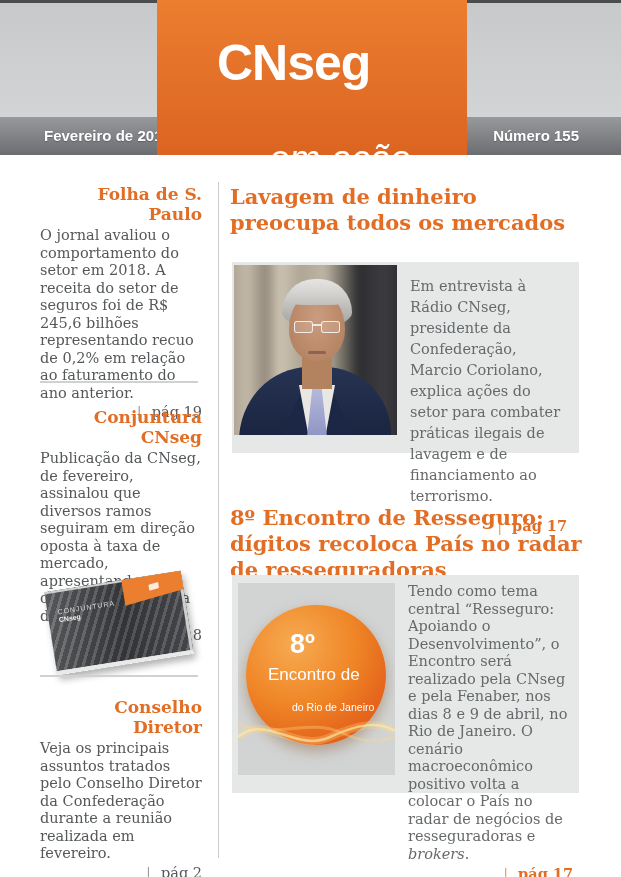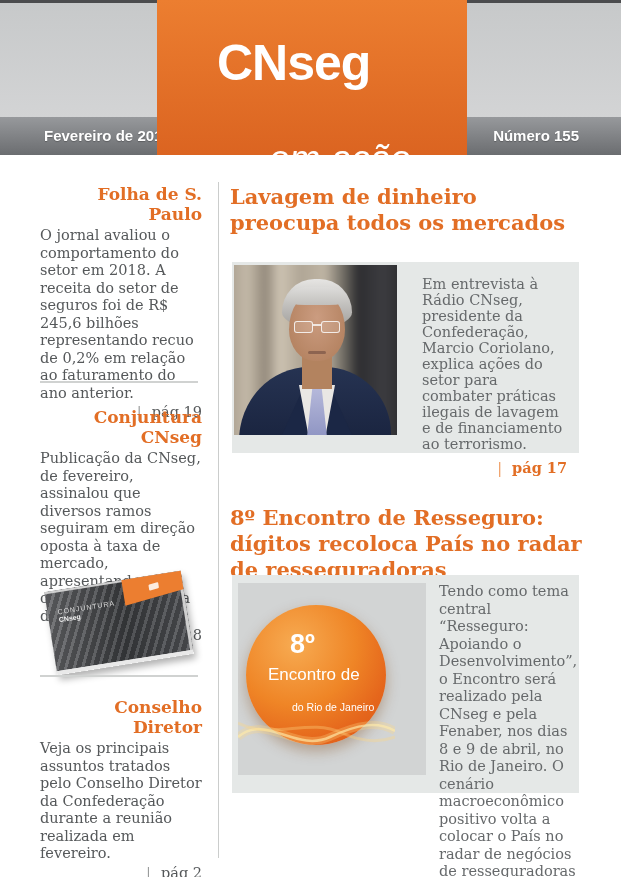--- a/index.html
+++ b/index.html
@@ -64,22 +64,22 @@
   .mag-corner{position:absolute;right:-6px;top:-4px;width:66px;height:26px;
     background:var(--logo-top);transform:skewY(-7deg);}
   .mag-corner-dot{position:absolute;left:26px;top:12px;width:10px;height:6px;background:#fff;opacity:.85;border-radius:1px;}
   .mag-cover-text{position:absolute;left:10px;top:18px;color:#d9d9d9;
     font-family:"Liberation Sans",sans-serif;font-size:7px;line-height:8px;letter-spacing:1px;}
   .mag-cover-text .cover-strong{font-weight:bold;color:#efefef;letter-spacing:0;}
   
   .headline{position:absolute;left:230px;width:352px;color:var(--accent);
     font-weight:bold;font-size:21px;line-height:26px;cursor:pointer;}
   .card{position:absolute;left:232px;width:347px;background:var(--card-bg);display:flex;}
-  .card-text{padding:14px 6px 0 25px;width:176px;color:var(--text-main);
-    font-size:14.5px;line-height:16px;}
+  .card-text{padding:14px 6px 0 13px;width:176px;color:var(--text-main);
+    font-size:14.5px;line-height:21px;}
   .card-text .pag-line{margin-top:8px;}
   
   .photo{position:relative;width:163px;height:170px;margin:3px 0 0 2px;overflow:hidden;background:#b9ae9e;flex:none;}
   .photo .bg{position:absolute;inset:-8px;filter:blur(3px);
     background:linear-gradient(90deg,#a89d8d 0%,#c3b9a8 12%,#948a7c 22%,#cdc3b2 30%,#b0a696 42%,#bfb5a4 55%,#6e6a62 66%,#2e2e31 74%,#3c3c40 88%,#2a2a2d 100%);}
   .photo .hair{position:absolute;top:14px;left:48px;width:70px;height:46px;
     background:linear-gradient(#e6e5e3,#a5a3a0);border-radius:50% 50% 34% 34%/78% 78% 30% 30%;}
   .photo .neck{position:absolute;top:92px;left:68px;width:30px;height:32px;background:#b3835f;}
   .photo .face{position:absolute;top:26px;left:55px;width:56px;height:70px;
     background:radial-gradient(ellipse at 50% 38%,#cb9c80,#b3815f 85%);
@@ -96,21 +96,21 @@
     background:linear-gradient(#263352,#19233e);border-radius:46% 44% 0 0/95% 85% 0 0;}
   .photo .lapel-l{position:absolute;bottom:0;left:48px;width:26px;height:58px;background:#1b2745;
     clip-path:polygon(100% 0,0 100%,100% 100%);}
   .photo .lapel-r{position:absolute;bottom:0;left:92px;width:26px;height:58px;background:#1b2745;
     clip-path:polygon(0 0,100% 100%,0 100%);}
   .photo .shirt{position:absolute;bottom:0;left:65px;width:36px;height:50px;background:#e9e7e4;
     clip-path:polygon(0 0,100% 0,74% 100%,26% 100%);}
   .photo .tie{position:absolute;bottom:-2px;left:73px;width:20px;height:48px;
     background:linear-gradient(#b5b8da,#8f95c3);clip-path:polygon(26% 0,74% 0,100% 100%,0 100%);}
   
-  .inner-img{position:relative;width:188px;height:192px;margin:8px 0 0 6px;background:var(--inner-img-bg);flex:none;overflow:hidden;}
+  .inner-img{position:relative;width:157px;height:192px;margin:8px 0 0 6px;background:var(--inner-img-bg);flex:none;overflow:hidden;}
   .sphere{position:absolute;left:8px;top:22px;width:140px;height:140px;border-radius:50%;
     background:radial-gradient(circle at 35% 28%,#f7ab52 0%,#ef8526 45%,#e5661c 72%,#d85413 100%);
     box-shadow:0 6px 14px rgba(120,60,10,.35);}
   .sphere-num{position:absolute;left:44px;top:24px;color:#fff;
     font-family:"Liberation Sans",sans-serif;font-weight:bold;font-size:27px;}
   .sphere-pre{position:absolute;left:22px;top:60px;color:#fff;
     font-family:"Liberation Sans",sans-serif;font-size:17px;text-align:right;}
   .sphere-name{position:absolute;left:13px;top:73px;color:#fff;
     font-family:"Liberation Sans",sans-serif;font-weight:bold;font-size:19px;letter-spacing:.5px;}
   .sphere-loc{position:absolute;left:46px;top:96px;color:#fff;

